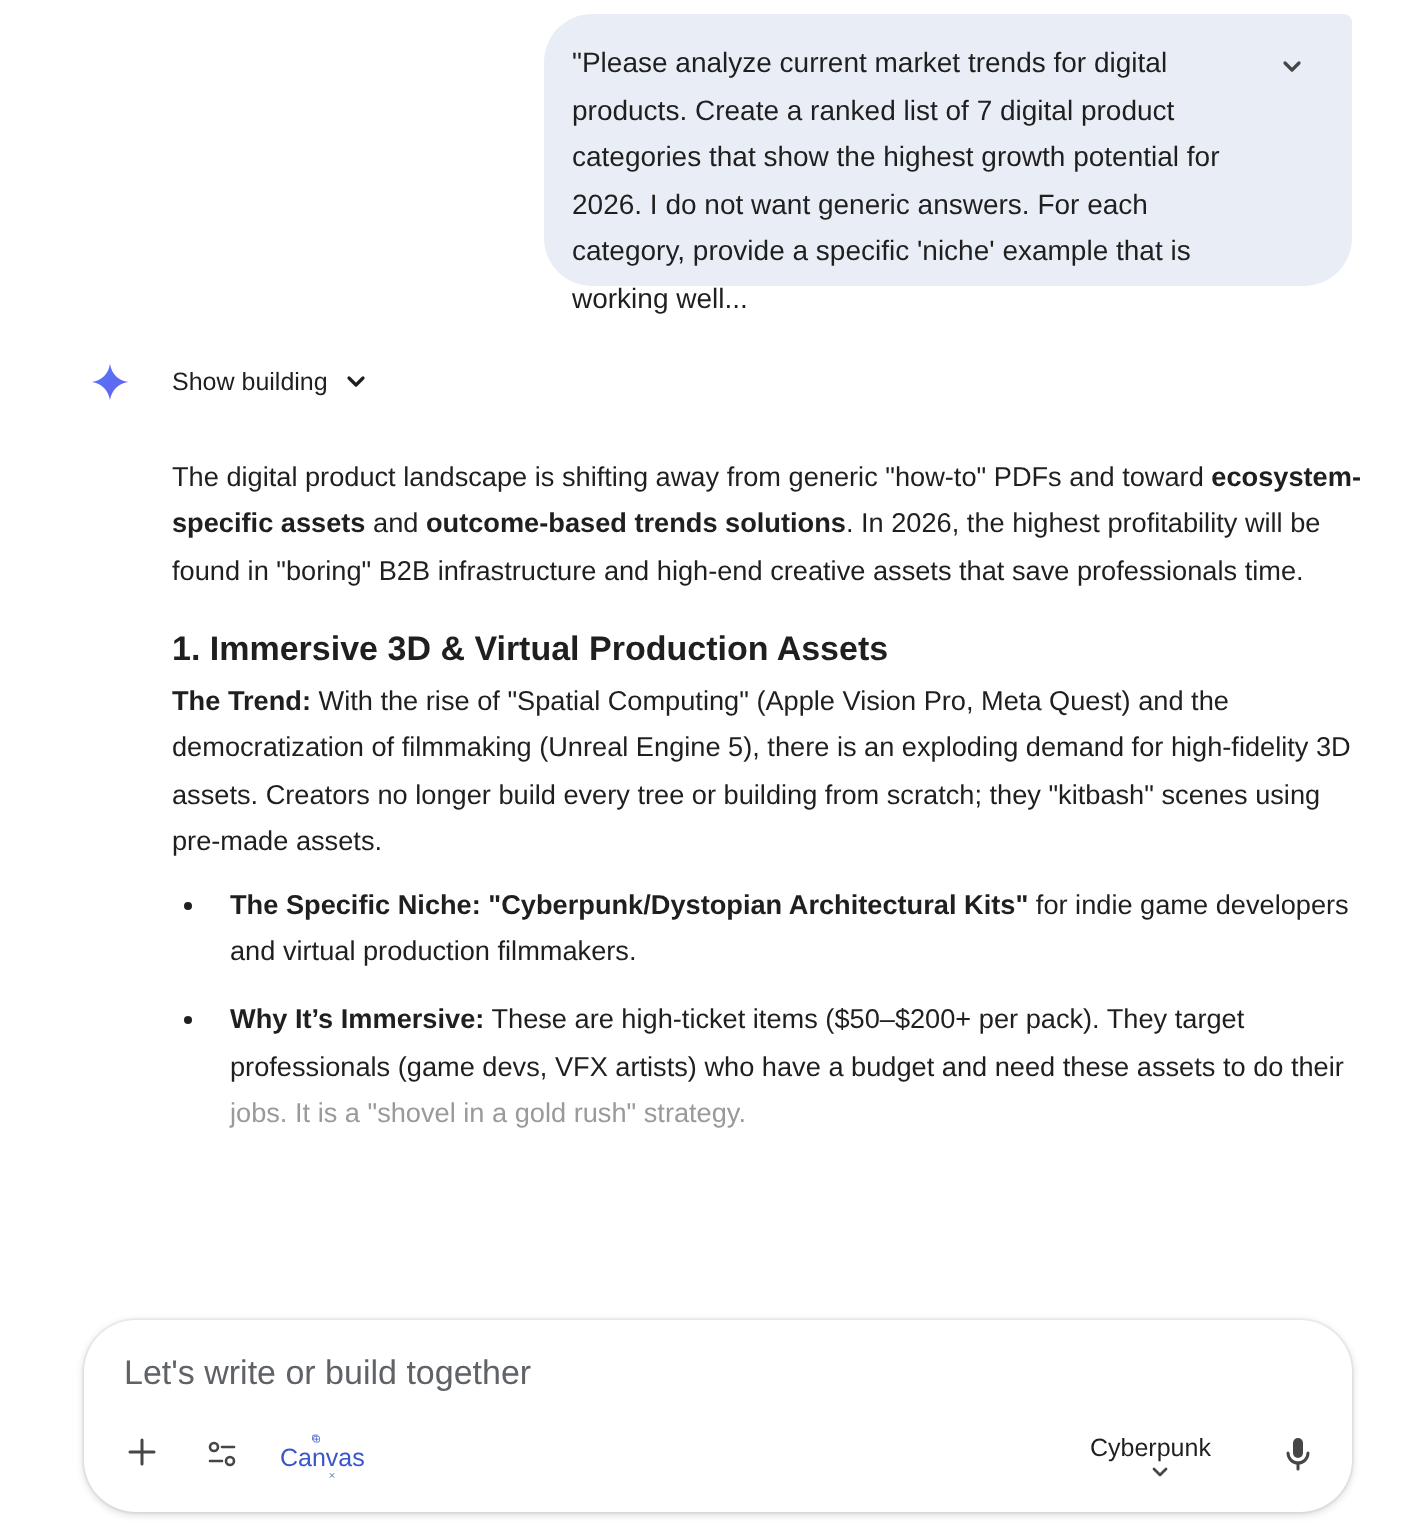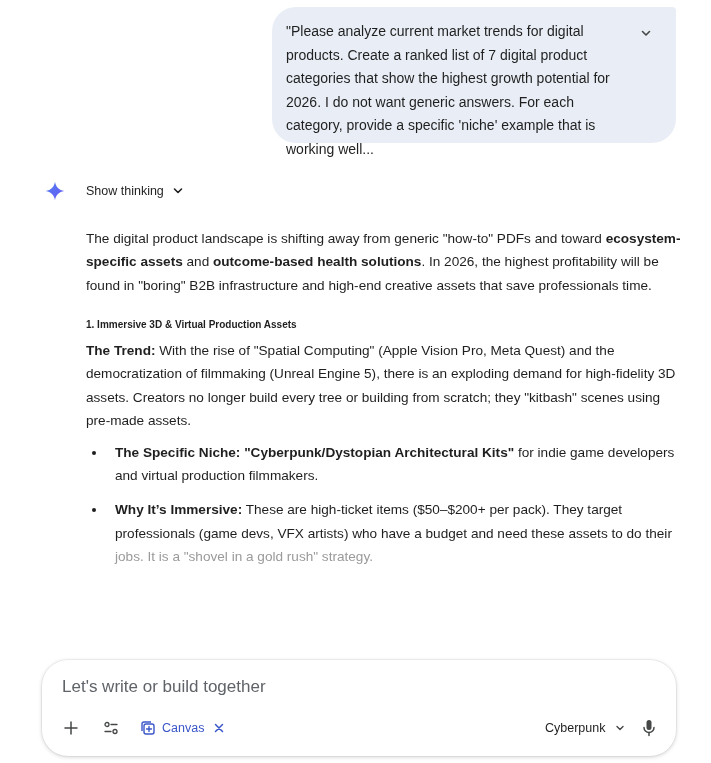--- a/index.html
+++ b/index.html
@@ -24,42 +24,42 @@
     .thinking-row .star { width: 22px; height: 22px; margin-right: 20px; }
     .thinking-row .label { font-size: 12.5px; color: #1f1f1f; }
     .thinking-row .chev { margin-left: 8px; width: 12px; height: 12px; display: flex; align-items: center; }
 
     .response {
       position: absolute; left: 86px; top: 227px; width: 596px;
       font-size: 13.6px; line-height: 23.4px; color: #1f1f1f;
     }
     .response p { margin-bottom: 15.4px; }
     .response b { font-weight: 700; }
-    .response h3 { font-size: 10px; font-weight: 700; margin-top: 6px; margin-bottom: 3px; line-height: 23.4px; }
+    .response h3 { font-size: 17px; font-weight: 700; margin-top: 6px; margin-bottom: 3px; line-height: 23.4px; }
     .response ul { list-style: none; margin-top: -5px; }
     .response li { position: relative; padding-left: 29px; margin-bottom: 11px; }
     .response li::before {
       content: ""; position: absolute; left: 6px; top: 10px; width: 4px; height: 4px;
       border-radius: 50%; background: #1f1f1f;
     }
     .fade-line { color: #9a9a9a; }
 
     .composer {
       position: absolute; left: 42px; top: 660px; width: 634px; height: 96px;
       background: #ffffff; border-radius: 26px;
       box-shadow: 0 1px 4px rgba(0,0,0,0.18), 0 0 0 1px rgba(0,0,0,0.04);
     }
     .composer .input {
       position: absolute; left: 20px; top: 17px; width: 580px; height: 20px;
       border: none; outline: none; font-family: "Liberation Sans", sans-serif;
       font-size: 17px; color: #1f1f1f; background: transparent;
     }
     .composer .input::placeholder { color: #5f6368; }
     .toolbar { position: absolute; left: 0; top: 57px; width: 100%; height: 24px; }
-    .tb-btn { position: absolute; display: flex; align-items: center; justify-content: center; cursor: pointer; }
+    .tb-btn { position: absolute; display: flex; align-items: center; cursor: pointer; flex-direction: column; }
     .plus-btn { left: 20px; top: 2px; width: 18px; height: 18px; }
     .tools-btn { left: 60px; top: 2px; width: 18px; height: 18px; }
     .canvas-chip { left: 98px; top: 0; height: 22px; display: flex; align-items: center; color: #3a56c9; font-size: 12.5px; }
     .canvas-chip .cicon { width: 16px; height: 16px; margin-right: 6px; }
     .canvas-chip .close { margin-left: 9px; width: 12px; height: 12px; }
     .mode-btn { left: 503px; top: 0; height: 22px; font-size: 12.5px; color: #1f1f1f; }
     .mode-btn .chev { margin-left: 10px; width: 10px; height: 10px; display: flex; align-items: center; }
     .mic-btn { left: 598px; top: 1px; width: 18px; height: 20px; }
   </style>
 </head>
@@ -77,31 +77,31 @@
 <div class="thinking-row">
   <svg class="star" viewBox="0 0 24 24">
     <defs>
       <linearGradient id="sg" x1="0" y1="0" x2="1" y2="1">
         <stop offset="0" stop-color="#4f7cf5"></stop>
         <stop offset="1" stop-color="#6a5cf0"></stop>
       </linearGradient>
     </defs>
     <path d="M12 2 C12.8 7.5 16.5 11.2 22 12 C16.5 12.8 12.8 16.5 12 22 C11.2 16.5 7.5 12.8 2 12 C7.5 11.2 11.2 7.5 12 2 Z" fill="url(#sg)"></path>
   </svg>
-  <span class="label">Show thinking</span>
+  <span class="label">Show building</span>
   <span class="chev">
     <svg width="12" height="12" viewBox="0 0 12 12">
         <path d="M2.5 4 L6 7.5 L9.5 4" stroke="#1f1f1f" stroke-width="1.6" fill="none" stroke-linecap="round" stroke-linejoin="round"></path>
       </svg>
   </span>
 </div>
 
 <div class="response">
   <p>
-    <span>The digital product landscape is shifting away from generic "how-to" PDFs and toward </span><b>ecosystem-specific assets</b><span> and </span><b>outcome-based health solutions</b><span>. In 2026, the highest profitability will be found in "boring" B2B infrastructure and high-end creative assets that save professionals time.</span>
+    <span>The digital product landscape is shifting away from generic "how-to" PDFs and toward </span><b>ecosystem-specific assets</b><span> and </span><b>outcome-based trends solutions</b><span>. In 2026, the highest profitability will be found in "boring" B2B infrastructure and high-end creative assets that save professionals time.</span>
   </p>
 
   <h3>1. Immersive 3D &amp; Virtual Production Assets</h3>
   <p style="margin-bottom:13px;">
     <b>The Trend:</b><span> With the rise of "Spatial Computing" (Apple Vision Pro, Meta Quest) and the democratization of filmmaking (Unreal Engine 5), there is an exploding demand for high-fidelity 3D assets. Creators no longer build every tree or building from scratch; they "kitbash" scenes using pre-made assets.</span>
   </p>
 
   <ul>
     <li>
       <b>The Specific Niche: "Cyberpunk/Dystopian Architectural Kits"</b><span> for indie game developers and virtual production filmmakers.</span>

